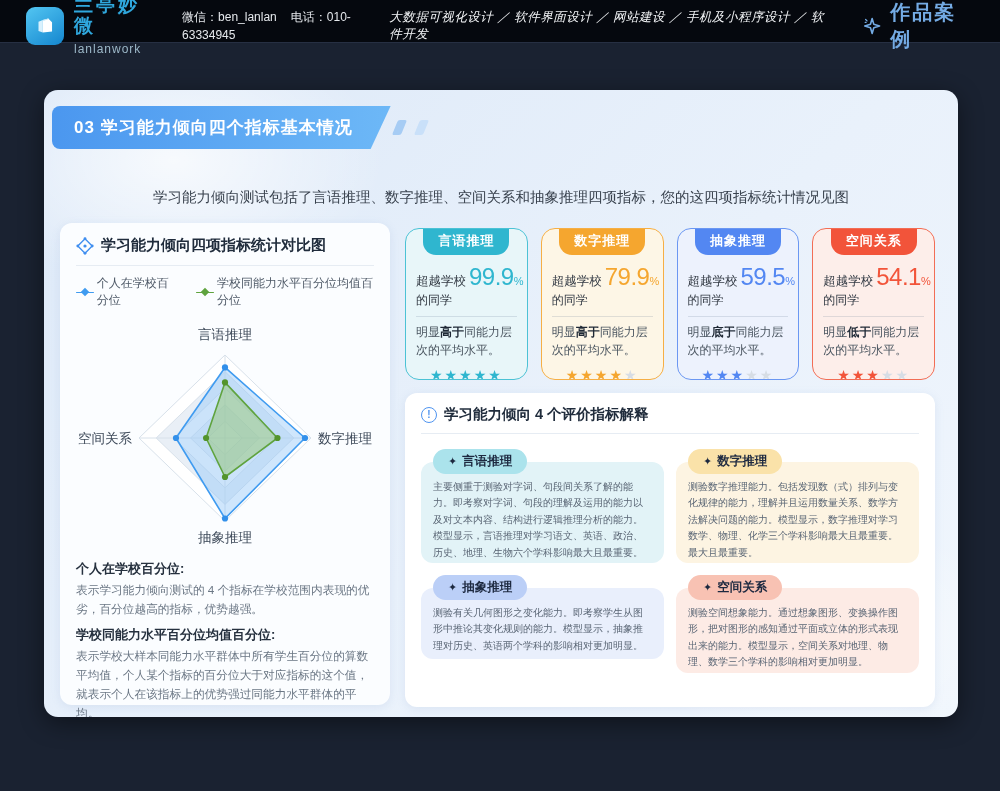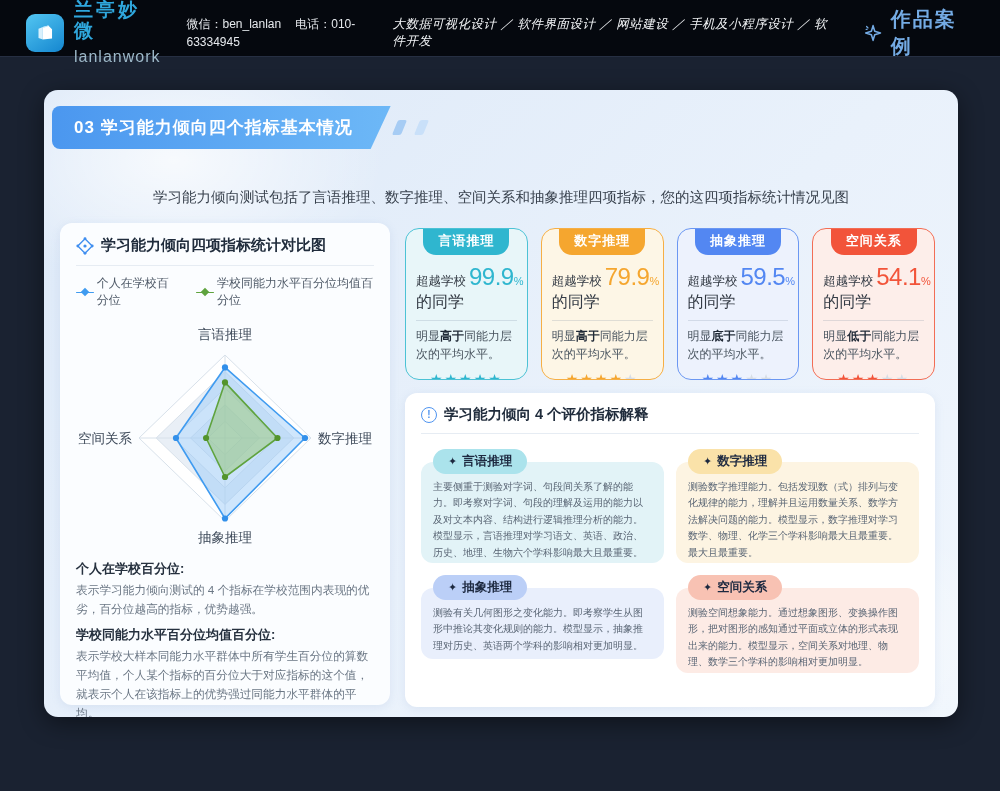--- a/index.html
+++ b/index.html
@@ -1,24 +1,24 @@
 <!DOCTYPE html>
 <html><head>
 <meta charset="utf-8">
 <style>
   html,body{margin:0;padding:0;}
   body{width:1000px;height:791px;background:#1a2231;font-family:"Liberation Sans","DejaVu Sans",sans-serif;overflow:hidden;}
   .page{position:relative;width:1000px;height:791px;}
 
   
-  .topbar{position:absolute;top:0;left:0;width:100%;height:57px;background:#05080e;border-bottom:1px solid #262f42;display:flex;align-items:center;box-sizing:border-box;padding:9px 28px 0 26px;}
+  .topbar{position:absolute;top:0;left:0;width:100%;height:43px;background:#05080e;border-bottom:1px solid #262f42;display:flex;align-items:center;box-sizing:border-box;padding:9px 28px 0 26px;}
   .logo-sq{width:38px;height:38px;border-radius:9px;background:linear-gradient(145deg,#53c6f2,#1486cf);display:flex;align-items:center;justify-content:center;flex:0 0 auto;}
   .brand-col{margin-left:10px;line-height:1.1;}
   .brand-cn{color:#2fa7dd;font-size:19px;font-weight:700;letter-spacing:3px;}
-  .brand-en{color:#9db8c8;font-size:16px;letter-spacing:1px;margin-top:6px;}
+  .brand-en{color:#9db8c8;font-size:12px;letter-spacing:1px;margin-top:6px;}
   .contact-col{margin-left:26px;line-height:1.5;}
   .contact-top{color:#ffffff;font-size:12.5px;font-weight:700;}
   .contact-top .arrows{color:#cfd6dd;font-size:9px;letter-spacing:1px;margin-left:8px;font-weight:400;}
   .contact-bottom{color:#e6e9ed;font-size:12px;}
   .contact-bottom .phone{margin-left:14px;}
   .services{margin-left:auto;color:#f2f4f6;font-size:12.5px;font-style:italic;letter-spacing:.5px;}
   .portfolio{margin-left:30px;display:flex;align-items:center;color:#74abe4;font-weight:700;font-size:20px;letter-spacing:2px;}
   .portfolio svg{margin-right:7px;}
 
   
@@ -50,21 +50,21 @@
   .note-h{font-size:13px;font-weight:700;color:#26313f;margin:7px 0 3px;}
   .note-b{font-size:11.7px;color:#6b7785;line-height:1.62;}
 
   
   .stat-row{position:absolute;left:361px;top:138px;width:530px;display:flex;gap:13px;z-index:2;}
   .stat-card{flex:1;height:152px;border:1.5px solid var(--bd);background:var(--bg);border-radius:14px;position:relative;box-sizing:border-box;padding:30px 10px 8px;overflow:hidden;}
   .stat-tab{position:absolute;top:-1px;left:50%;transform:translateX(-50%);background:var(--ac);color:#fff;font-size:13px;font-weight:700;letter-spacing:1px;padding:4px 15px 5px;border-radius:0 0 13px 13px;white-space:nowrap;}
   .stat-line1{font-size:12.5px;color:#333a44;margin-top:4px;white-space:nowrap;}
   .stat-val{font-size:24px;color:var(--ac);font-weight:500;margin-left:3px;letter-spacing:-.5px;}
   .stat-unit{font-size:11px;color:var(--ac);}
-  .stat-suffix{font-size:16px;color:#333a44;margin-top:1px;}
+  .stat-suffix{font-size:12px;color:#333a44;margin-top:1px;}
   .stat-divider{border:none;border-top:1px solid rgba(90,110,140,.18);margin:7px 0 6px;}
   .stat-desc{font-size:12px;color:#49545f;line-height:1.5;}
   .stat-desc b{color:#1f2936;}
   .stars{margin-top:7px;text-align:center;letter-spacing:2px;}
   .star{font-size:14px;color:#d7dde5;}
   .star.on{color:var(--ac);}
 
   
   .exp-panel{position:absolute;left:361px;top:303px;width:530px;height:314px;background:#ffffff;border-radius:12px;box-shadow:0 2px 10px rgba(110,145,190,.14);box-sizing:border-box;padding:12px 16px;z-index:2;overflow:hidden;}
   .exp-title{display:flex;align-items:center;font-size:14.5px;font-weight:700;color:#202c3c;}

